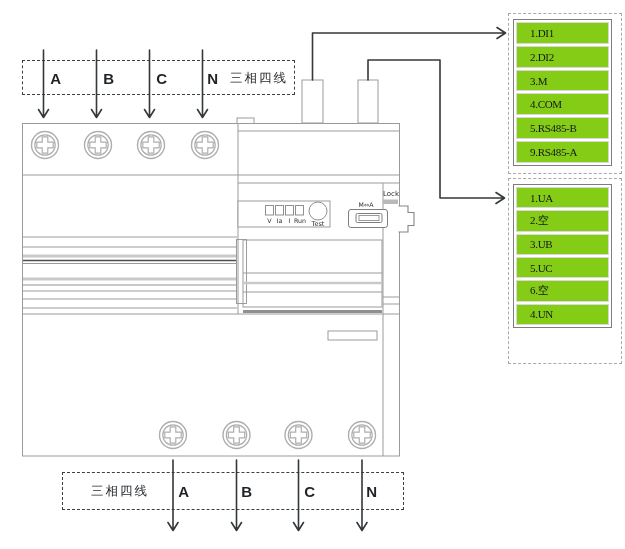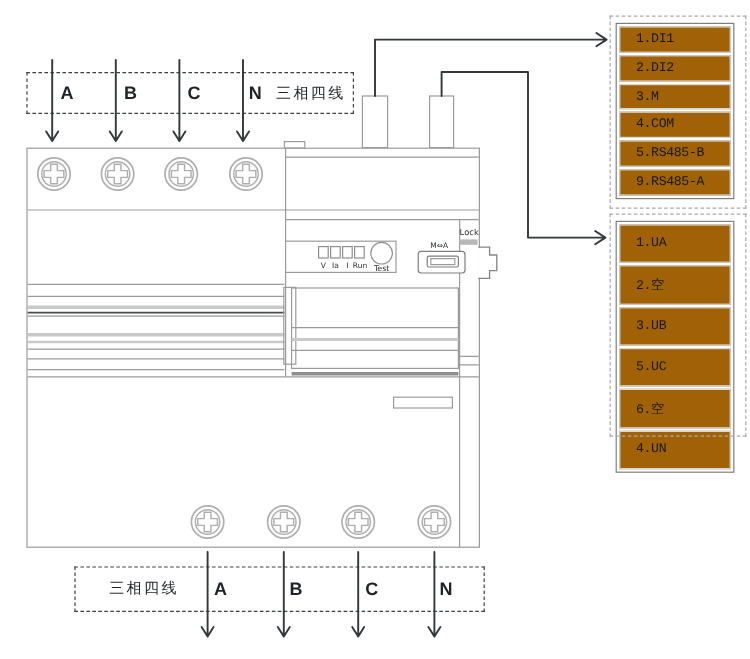--- a/index.html
+++ b/index.html
@@ -9,22 +9,22 @@
   
   .phase-box{position:absolute;border:1px dashed #3c4043;z-index:1;background:transparent;}
   .phase-box .lbl{position:absolute;top:50%;transform:translate(-50%,-50%);
                   font-size:15px;font-weight:700;letter-spacing:.5px;white-space:nowrap;}
   .phase-box .sys{position:absolute;top:50%;transform:translate(-50%,-50%);
                   font-size:12.5px;font-weight:400;letter-spacing:2px;white-space:nowrap;font-family:Liberation Mono, monospace;}
   
   .pin-list-outer{position:absolute;border:1px dashed #a9a9a9;z-index:1;}
   .pin-list{position:absolute;border:1px solid #7e7e7e;background:#fff;
             display:flex;flex-direction:column;gap:2px;padding:2px;box-sizing:border-box;}
-  .pin-row{flex:1;background:#a16207;border:1px solid #d8d8d8;display:flex;align-items:center;
-           padding-left:13px;font-family:Liberation Mono, monospace;
+  .pin-row{flex:1;background:#84cc16;border:1px solid #d8d8d8;display:flex;align-items:center;
+           padding-left:13px;font-family:Liberation Serif, serif;
            font-size:11px;color:#15181b;letter-spacing:-.3px;white-space:nowrap;}
   
   .body-line{stroke:#9b9b9b;stroke-width:1;fill:none;}
   .band-light{stroke:#c9c9c9;fill:none;}
   .line-dark{stroke:#4a4f52;stroke-width:1.5;fill:none;}
   .band-dark{stroke:#8f8f8f;stroke-width:3;fill:none;}
   .wire{stroke:#33383b;stroke-width:1.6;fill:none;stroke-linecap:round;stroke-linejoin:round;}
   .screw{stroke:#aeaeae;fill:#fff;}
   .svg-label{fill:#2a2e31;font-family:"DejaVu Sans","Liberation Sans",sans-serif;}
 </style>
@@ -53,21 +53,21 @@
   <div class="pin-list" style="left:513px;top:19px;width:99px;height:147px;">
     <div class="pin-row">1.DI1</div>
     <div class="pin-row">2.DI2</div>
     <div class="pin-row">3.M</div>
     <div class="pin-row">4.COM</div>
     <div class="pin-row">5.RS485-B</div>
     <div class="pin-row">9.RS485-A</div>
   </div>
 
   <div class="pin-list-outer" style="left:508px;top:178px;width:112px;height:184px;"></div>
-  <div class="pin-list" style="left:513px;top:184px;width:99px;height:210px;">
+  <div class="pin-list" style="left:513px;top:184px;width:99px;height:144px;">
     <div class="pin-row">1.UA</div>
     <div class="pin-row">2.空</div>
     <div class="pin-row">3.UB</div>
     <div class="pin-row">5.UC</div>
     <div class="pin-row">6.空</div>
     <div class="pin-row">4.UN</div>
   </div>
 
   <svg class="layer-svg" width="625" height="549" viewBox="0 0 625 549">
     <defs>

